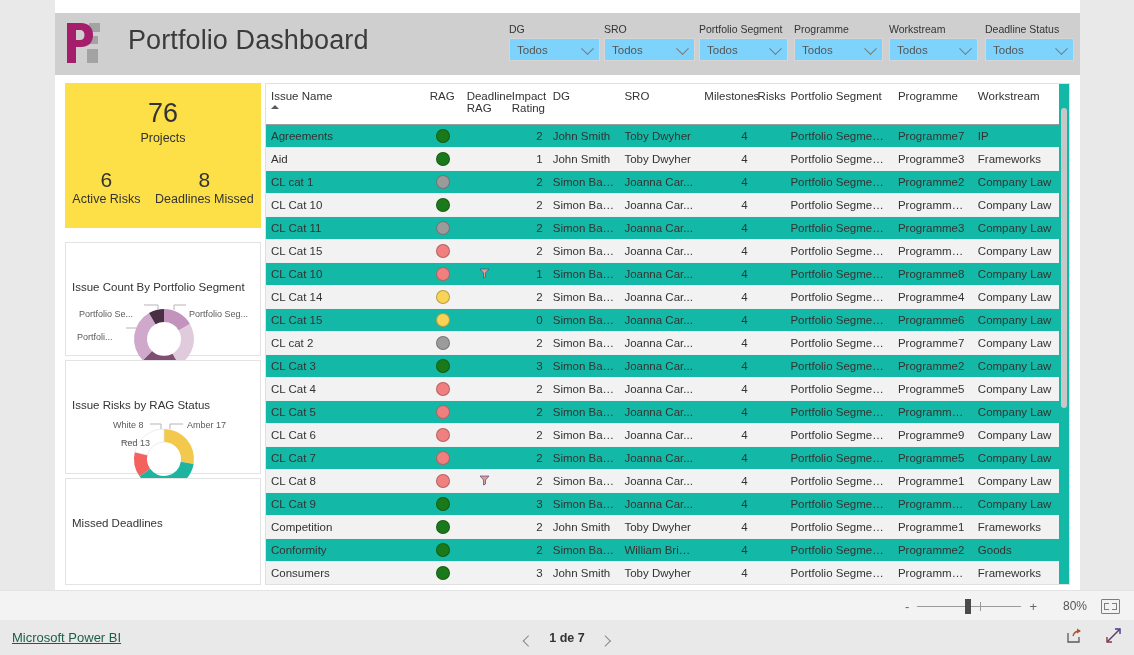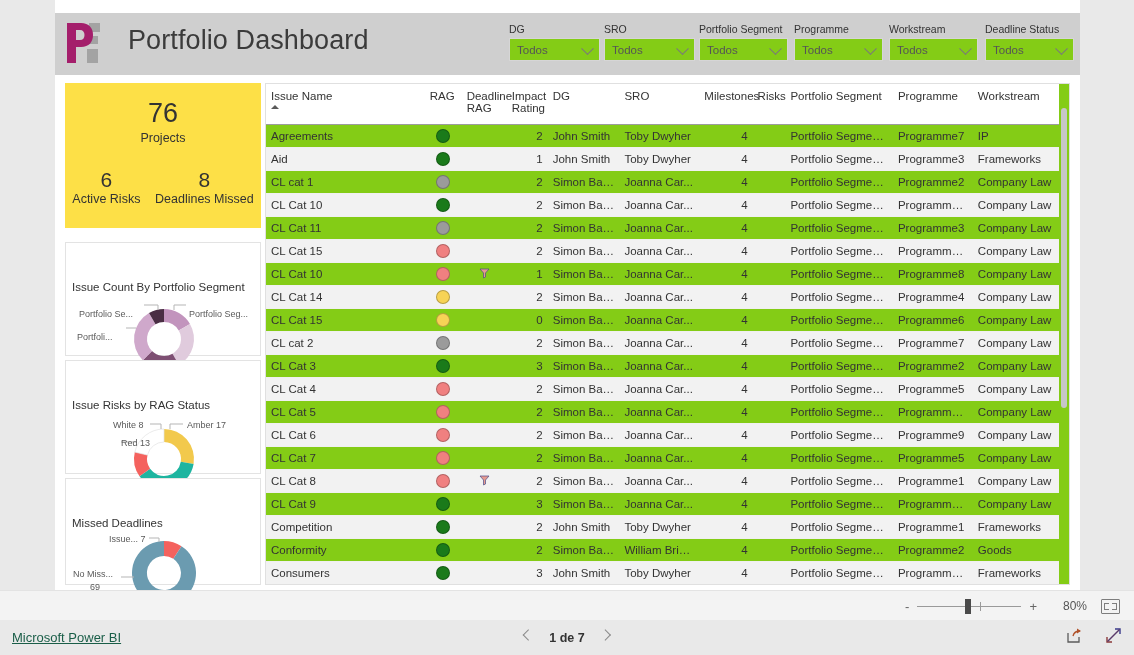--- a/index.html
+++ b/index.html
@@ -43,21 +43,21 @@
   }
 
   
   .slicer { position: absolute; top: 10px; }
   .slicer-label {
     font-size: 10.5px; color: #333; margin-bottom: 3px;
     white-space: nowrap; line-height: 12px;
   }
   .slicer-box {
     position: relative;
-    background: #84cc16; border: 1px solid #d6d6d6;
+    background: #7dd3fc; border: 1px solid #d6d6d6;
     height: 23px; box-sizing: border-box;
     display: flex; align-items: center;
     padding-left: 7px;
     font-size: 11.5px; color: #555;
   }
   .chev {
     position: absolute; right: 7px; top: 50%;
     width: 8px; height: 8px;
     border-right: 1.4px solid #7a7a7a;
     border-bottom: 1.4px solid #7a7a7a;
@@ -96,21 +96,21 @@
 
   .callout-label {
     position: absolute;
     font-size: 9px; color: #5a5a5a; white-space: nowrap;
   }
 
   
   .table-visual {
     position: absolute; left: 210px; top: 83px;
     width: 805px; height: 502px;
-    background: #84cc16;
+    background: #14b8a6;
     border: 1px solid #e0e0e0;
     box-sizing: border-box;
     overflow: hidden;
   }
   table.tbl { border-collapse: collapse; width: 793px; table-layout: fixed; }
   table.tbl th {
     font-weight: 400; font-size: 11.5px; color: #333;
     text-align: left; vertical-align: top;
     padding: 6px 5px 4px 5px;
     border-bottom: 1px solid #9c9c9c;
@@ -187,21 +187,21 @@
     background: #e9e9e9;
     display: flex; align-items: center;
   }
   .pbi-link {
     position: absolute; left: 12px;
     font-size: 13px; color: #1a5e48;
     text-decoration: underline; cursor: pointer;
   }
   .pager {
     position: absolute; left: 50%; transform: translateX(-50%);
-    display: flex; align-items: flex-start; gap: 17px;
+    display: flex; align-items: flex-end; gap: 17px;
   }
   .pager-text { font-size: 12.5px; color: #333; font-weight: bold; }
   .arrow-l, .arrow-r {
     width: 7px; height: 7px; border-top: 1.4px solid #8a8a8a; border-right: 1.4px solid #8a8a8a;
   }
   .arrow-l { transform: rotate(-135deg); }
   .arrow-r { transform: rotate(45deg); }
   .footer-icons {
     position: absolute; right: 12px;
     display: flex; align-items: center; gap: 22px;
@@ -337,34 +337,20 @@
         </svg>
         <div class="callout-label" style="left:47px; top:9px;">White 8</div>
         <div class="callout-label" style="left:121px; top:9px;">Amber 17</div>
         <div class="callout-label" style="left:15px; top:27px;padding-left:40px;">Red 13</div>
         <div class="callout-label" style="left:121px; top:81px;">Green 38</div>
       </div>
     </div>
 
     <div class="visual-card" style="top:478px; height:107px;">
       <div class="visual-title">Missed Deadlines</div>
-      <div class="donut-wrap" style="height:86px;">
-        <svg width="196" height="86" viewBox="0 0 196 86">
-          <g transform="translate(98,44)">
-
-            <path d="M0,-32 A32,32 0 0,1 17.5,-26.8 L9.3,-14.2 A17,17 0 0,0 0,-17 Z" fill="#f4625e"></path>
-            <path d="M17.5,-26.8 A32,32 0 1,1 0,-32 L0,-17 A17,17 0 1,0 9.3,-14.2 Z" fill="#6b9bb0"></path>
-          </g>
-          <path d="M93,13 L93,9 L83,9" stroke="#b5b5b5" fill="none" stroke-width="1"></path>
-          <path d="M68,48 L55,48" stroke="#b5b5b5" fill="none" stroke-width="1"></path>
-        </svg>
-        <div class="callout-label" style="left:43px; top:5px;">Issue... 7</div>
-        <div class="callout-label" style="left:7px; top:40px;">No Miss...</div>
-        <div class="callout-label" style="left:24px; top:53px;">69</div>
-      </div>
     </div>
 
     <div class="table-visual">
       <table class="tbl">
         <colgroup>
           <col style="width:155px">
             <col style="width:36px">
             <col style="width:44px">
             <col style="width:40px">
           <col style="width:70px">

